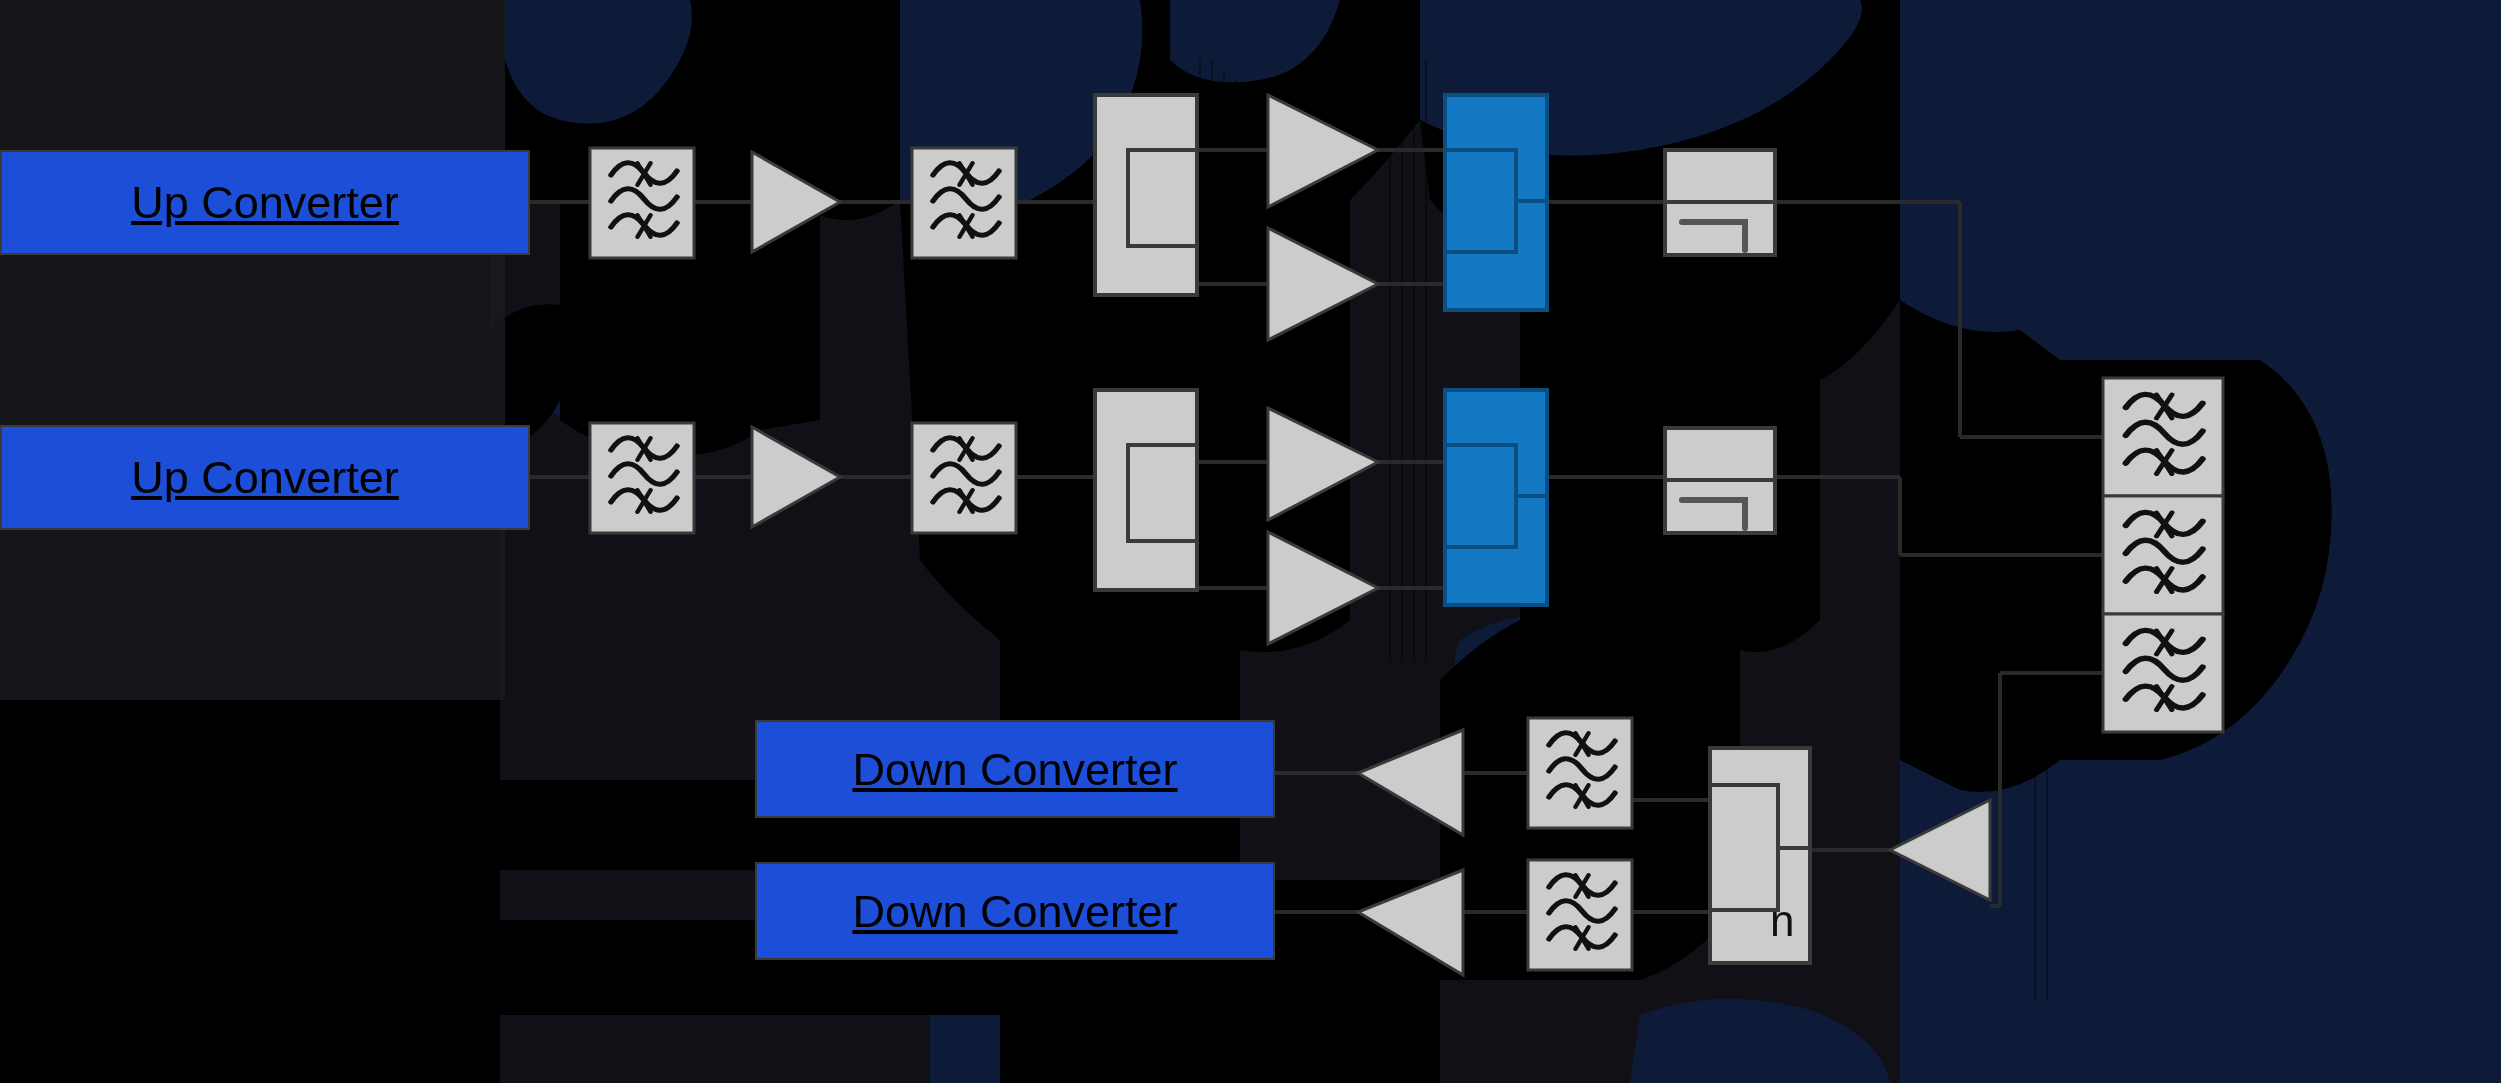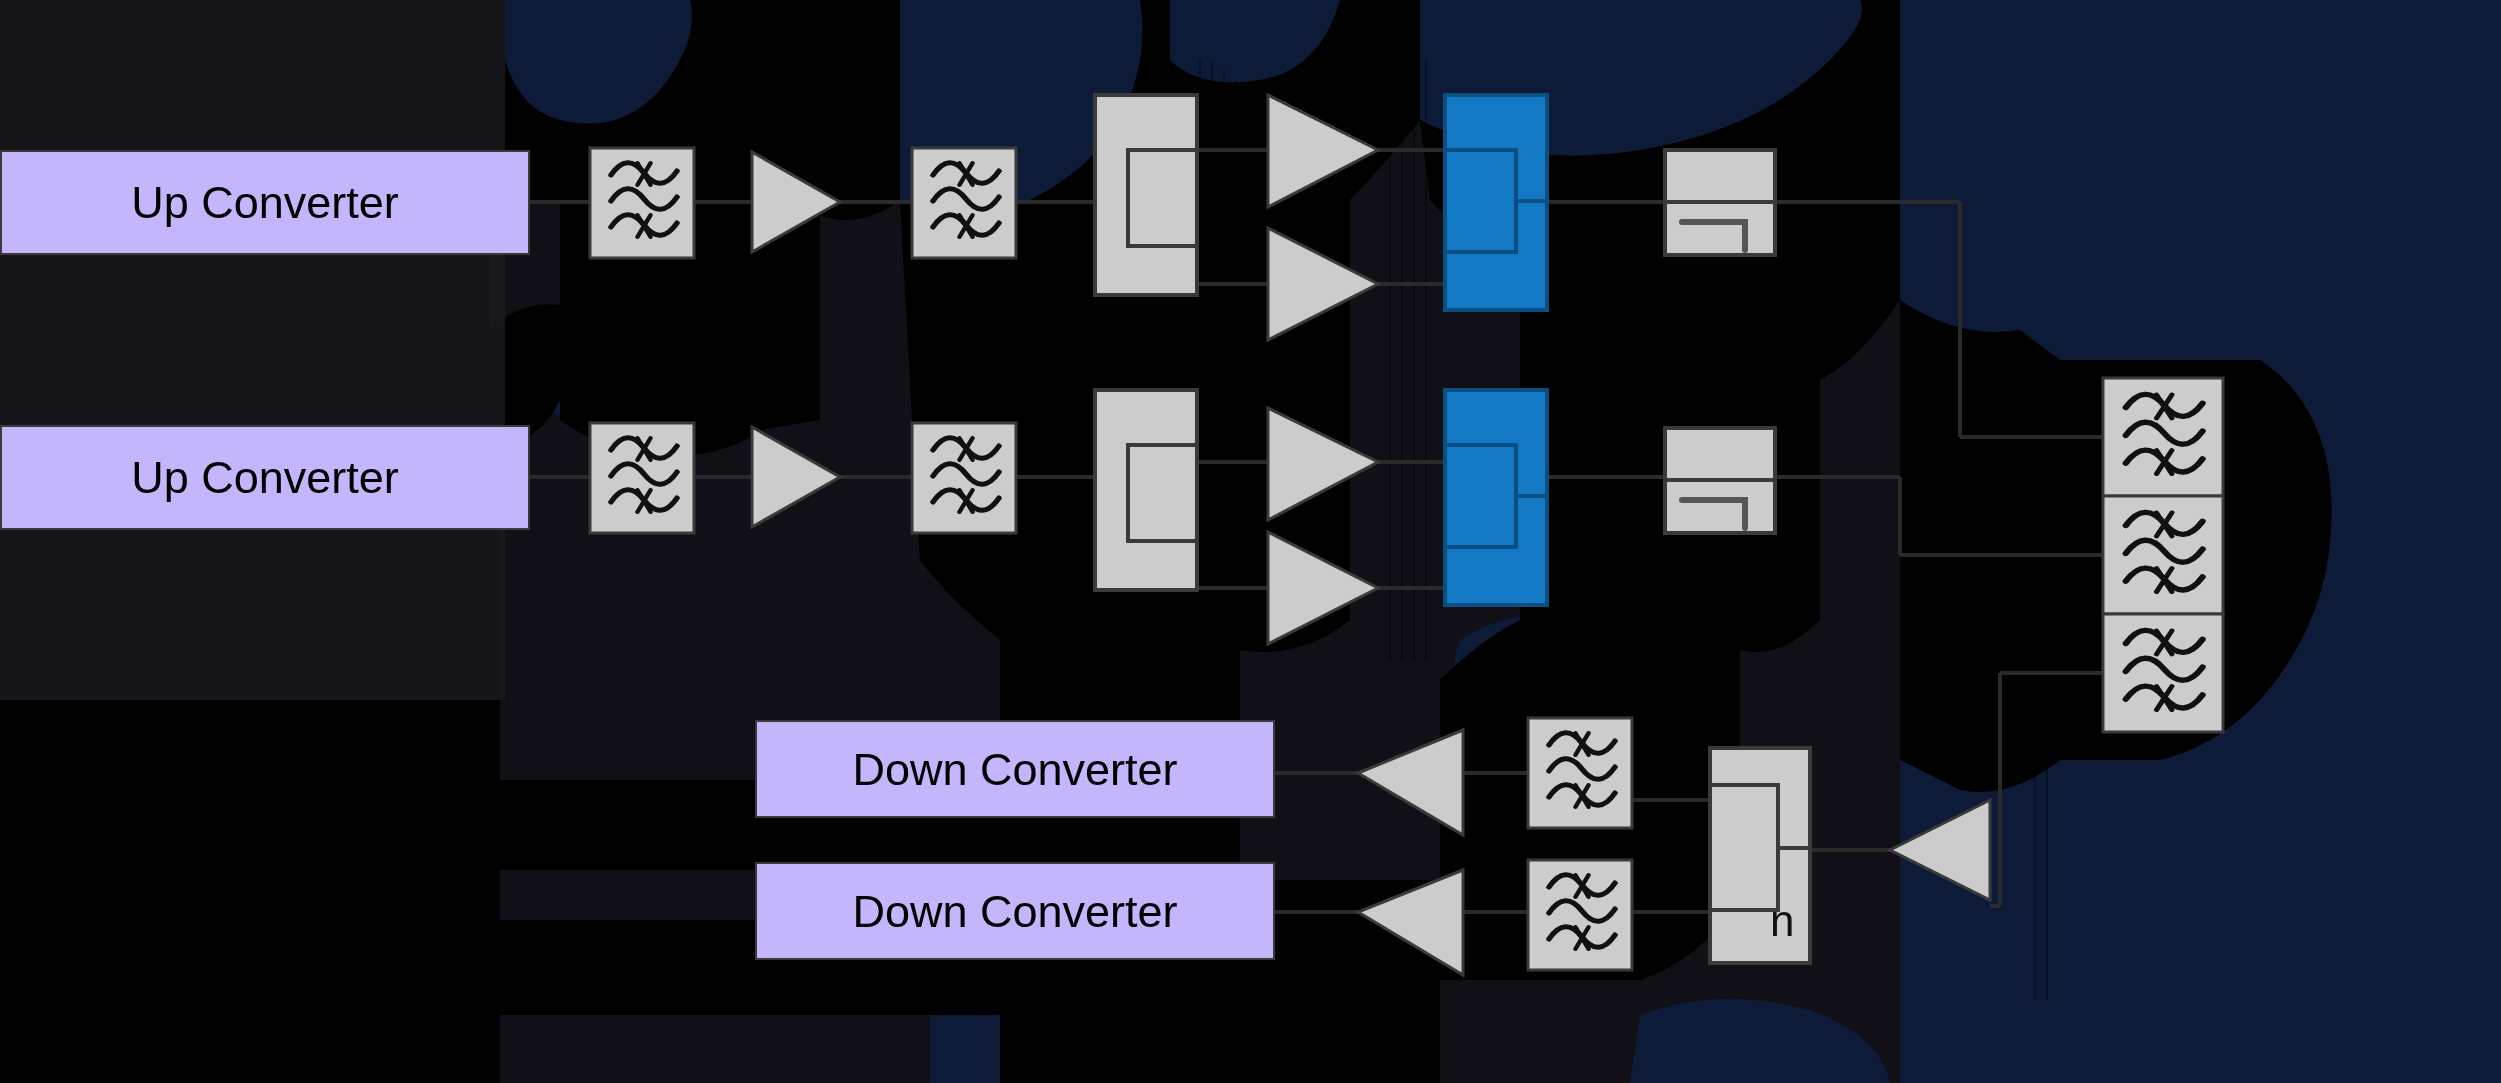--- a/index.html
+++ b/index.html
@@ -15,26 +15,27 @@
     width: 2501px; height: 1083px;
     background: #101016;
   }
   .layer { position: absolute; left: 0; top: 0; width: 2501px; height: 1083px; }
   svg.layer { display: block; }
 
   
   .node {
     position: absolute;
     box-sizing: border-box;
-    background: #c4b5fd;
+    background: #1d4ed8;
     border: 2px solid #3a3a3a;
     color: #000;
     display: flex;
     align-items: center;
     justify-content: center;
+    text-decoration: underline;
   }
   .conv-label {
     font-size: 45px;
     letter-spacing: 0px;
     color: #000;
     white-space: nowrap;
     line-height: 1;
   }
   .lbl { position:absolute; }
 </style>

